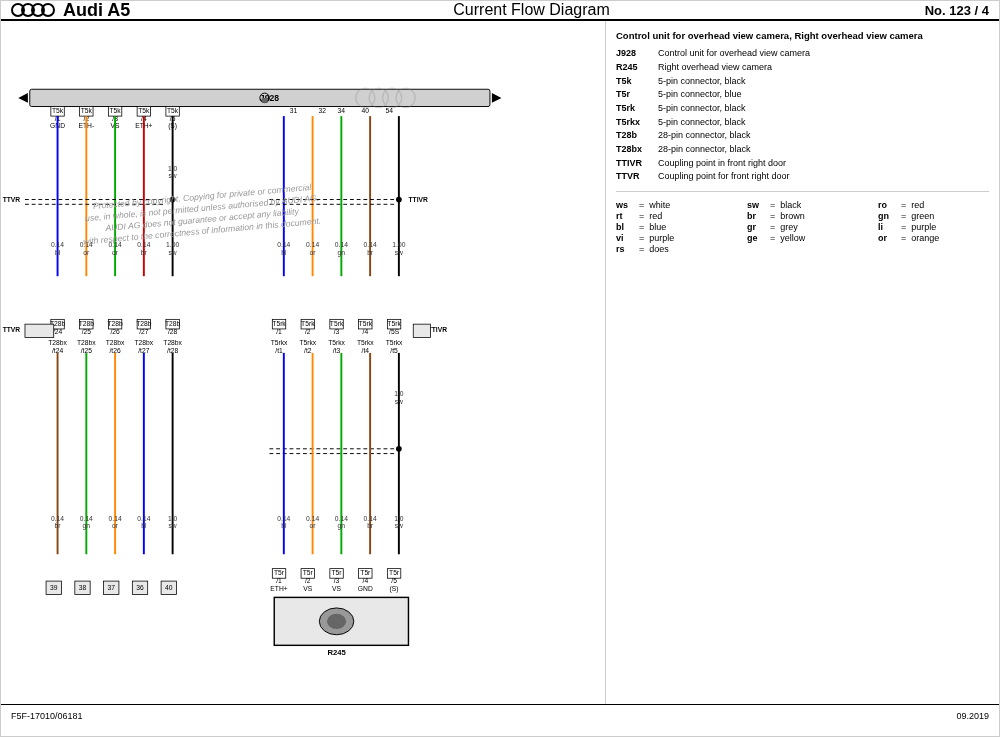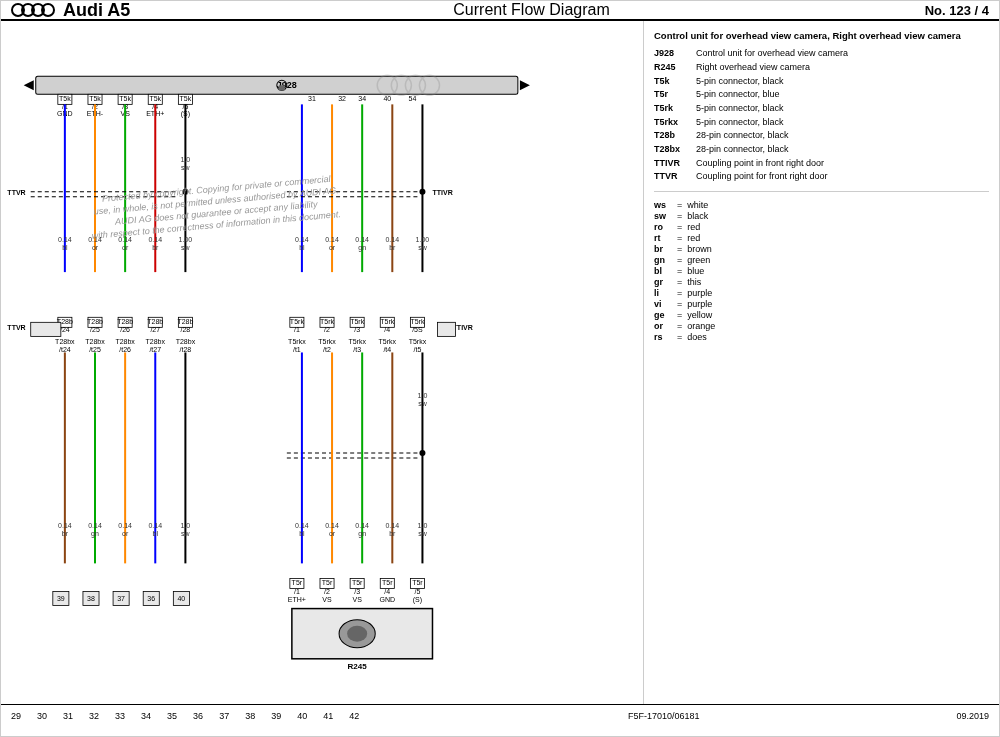--- a/index.html
+++ b/index.html
@@ -64,21 +64,21 @@
 
     
     #diagram-area {
       flex: 1;
       position: relative;
       overflow: hidden;
     }
 
     
     #info-panel {
-      width: 356px;
+      width: 394px;
       padding: 8px 10px;
       font-size: 9px;
       border-left: 1px solid #ccc;
     }
 
     #info-panel .info-title {
       font-size: 9.5px;
       font-weight: bold;
       margin-bottom: 6px;
       line-height: 1.4;
@@ -94,21 +94,21 @@
       line-height: 1.3;
     }
     .component-code {
       font-weight: bold;
       min-width: 38px;
       flex-shrink: 0;
     }
 
     .color-legend {
       display: grid;
-      grid-template-columns: repeat(1, 1fr);
+      grid-template-columns: repeat(3, 1fr);
       gap: 1px 20px;
       margin-top: 8px;
     }
     .color-item {
       display: flex;
       align-items: center;
       gap: 3px;
     }
     .color-abbr {
       min-width: 18px;
@@ -553,21 +553,21 @@
           <span>green</span>
         </div>
         <div class="color-item">
           <span class="color-abbr">bl</span>
           <span class="color-eq">=</span>
           <span>blue</span>
         </div>
         <div class="color-item">
           <span class="color-abbr">gr</span>
           <span class="color-eq">=</span>
-          <span>this</span>
+          <span>grey</span>
         </div>
         <div class="color-item">
           <span class="color-abbr">li</span>
           <span class="color-eq">=</span>
           <span>purple</span>
         </div>
         <div class="color-item">
           <span class="color-abbr">vi</span>
           <span class="color-eq">=</span>
           <span>purple</span>
@@ -586,32 +586,15 @@
           <span class="color-abbr">rs</span>
           <span class="color-eq">=</span>
           <span>does</span>
         </div>
       </div>
   </div>
 
 </div>
 
 <div id="footer">
-  <div id="footer-scale">
-
-  <span style="margin-right: 12px;">29</span>
-      <span style="margin-right: 12px;">30</span>
-      <span style="margin-right: 12px;">31</span>
-      <span style="margin-right: 12px;">32</span>
-      <span style="margin-right: 12px;">33</span>
-      <span style="margin-right: 12px;">34</span>
-      <span style="margin-right: 12px;">35</span>
-      <span style="margin-right: 12px;">36</span>
-      <span style="margin-right: 12px;">37</span>
-      <span style="margin-right: 12px;">38</span>
-      <span style="margin-right: 12px;">39</span>
-      <span style="margin-right: 12px;">40</span>
-      <span style="margin-right: 12px;">41</span>
-      <span style="margin-right: 12px;">42</span>
-    </div>
   <div>F5F-17010/06181</div>
   <div>09.2019</div>
 </div>
 
 </body></html>

